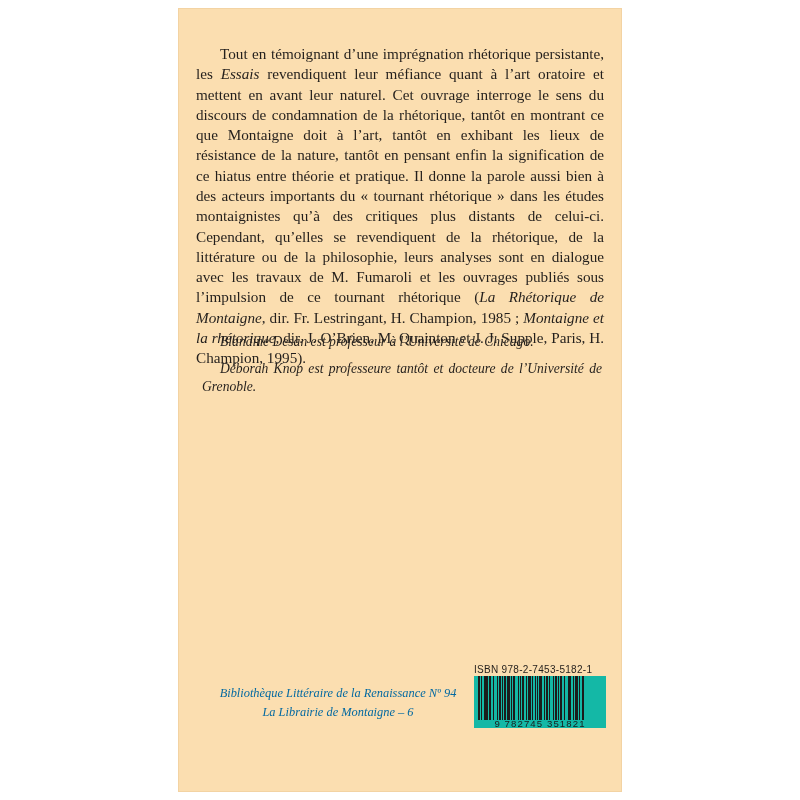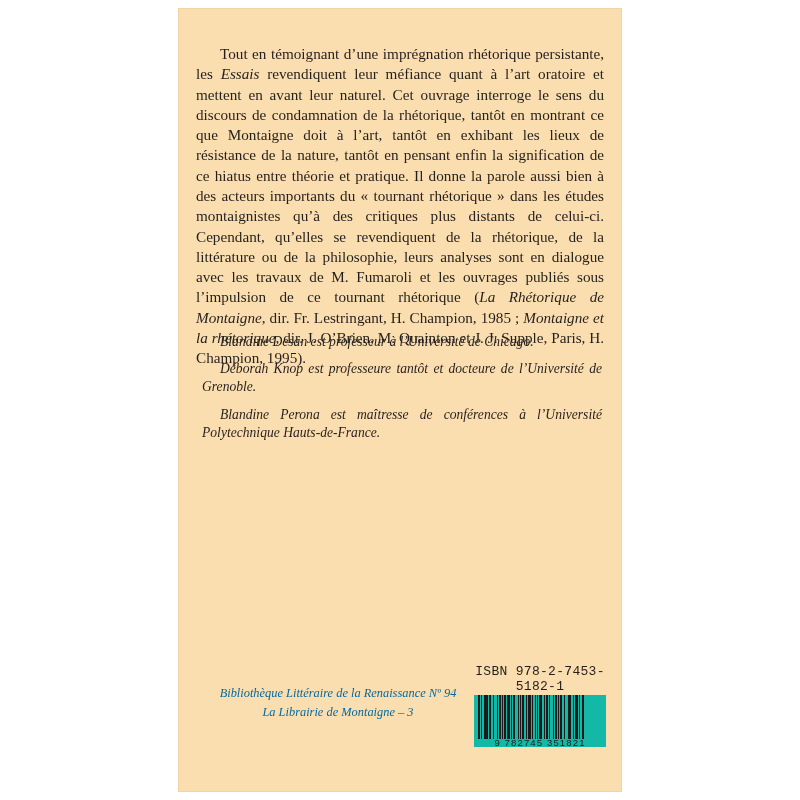--- a/index.html
+++ b/index.html
@@ -79,25 +79,24 @@
   .series div {
     white-space: nowrap;
   }
   .barcode-block {
     position: absolute;
     right: 16px;
     top: 656px;
     width: 132px;
   }
   .isbn-text {
-    font-family: Liberation Mono, monospace;
-    font-size: 13px;
+    font-family: Liberation Sans, sans-serif;
+    font-size: 10px;
     letter-spacing: 0.3px;
     color: #231f1c;
-    text-align: center;
     margin-bottom: 1px;
   }
   .barcode {
     position: relative;
     width: 132px;
     height: 52px;
     background: #14b8a6;
     overflow: hidden;
   }
   .barcode .bars {
@@ -135,26 +134,25 @@
 <div class="page">
   <div class="cover">
 
     <div class="blurb">
       <p><span>Tout en témoignant d’une imprégnation rhétorique persistante, les </span><span class="it">Essais</span><span> revendiquent leur méfiance quant à l’art oratoire et mettent en avant leur naturel. Cet ouvrage interroge le sens du discours de condamnation de la rhétorique, tantôt en montrant ce que Montaigne doit à l’art, tantôt en exhibant les lieux de résistance de la nature, tantôt en pensant enfin la signification de ce hiatus entre théorie et pratique. Il donne la parole aussi bien à des acteurs importants du « tournant rhétorique » dans les études montaignistes qu’à des critiques plus distants de celui-ci. Cependant, qu’elles se revendiquent de la rhétorique, de la littérature ou de la philosophie, leurs analyses sont en dialogue avec les travaux de M. Fumaroli et les ouvrages publiés sous l’impulsion de ce tournant rhétorique (</span><span class="it">La Rhétorique de Montaigne</span><span>, dir. Fr. Lestringant, H. Champion, 1985 ; </span><span class="it">Montaigne et la rhétorique</span><span>, dir. J. O’Brien, M. Quainton et J. J. Supple, Paris, H. Champion, 1995).</span></p>
     </div>
 
     <div class="authors">
       <p>Blandine Desan est professeur à l’Université de Chicago.</p>
       <p>Déborah Knop est professeure tantôt et docteure de l’Université de Grenoble.</p>
-      <p>Blandine Perona est maîtresse de conférences à l’Université Polytechnique Hauts-de-France.</p>
     </div>
 
     <div class="series">
       <div>Bibliothèque Littéraire de la Renaissance Nº 94</div>
-      <div>La Librairie de Montaigne – 3</div>
+      <div>La Librairie de Montaigne – 6</div>
     </div>
 
     <div class="barcode-block">
       <div class="isbn-text">ISBN  978-2-7453-5182-1</div>
       <div class="barcode">
         <div class="bars" id="bars">
             <i style="width: 1.9px;"></i>
             <i class="sp" style="width: 0.95px;"></i>
             <i style="width: 0.95px;"></i>
             <i class="sp" style="width: 1.9px;"></i>

